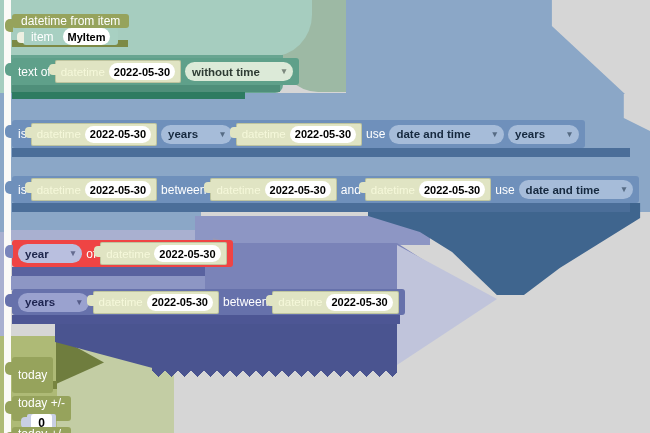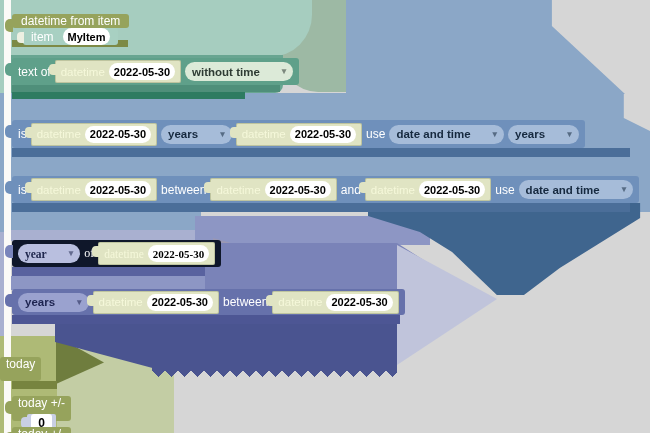--- a/index.html
+++ b/index.html
@@ -55,21 +55,21 @@
   .s6{left:12px;top:315px;width:388px;height:9px;background:#4d5694;}
   .s7{left:12px;top:381px;width:45px;height:8px;background:#77843f;}
   
   .block{position:absolute;display:flex;align-items:center;gap:4px;
     border-radius:3px;color:#fff;font-size:12px;z-index:10;padding:0 6px;}
   .lbl{white-space:nowrap;}
   .tab{position:absolute;left:-7px;top:5px;width:8px;height:13px;border-radius:5px 0 0 5px;}
   .b-olive{background:#96a35c;flex-direction:column;}  .b-olive>.tab{background:#96a35c;}
   .b-teal{background:#5fa08a;}   .b-teal>.tab{background:#5fa08a;}
   .b-blue{background:#6f90bb;}   .b-blue>.tab{background:#6f90bb;}
-  .b-purple{background:#0f172a;font-family:Liberation Serif, serif;} .b-purple>.tab{background:#7a85bb;}
+  .b-purple{background:#ef4444;} .b-purple>.tab{background:#7a85bb;}
   .b-indigo{background:#6671ab;} .b-indigo>.tab{background:#6671ab;}
   .b-none{background:none;padding:0;}
   .face{display:flex;align-items:center;height:26px;background:#96a35c;border-radius:3px;padding:0 9px;}
   .item-block{position:relative;display:flex;align-items:center;gap:9px;background:#a8d0c2;
     height:25px;padding:0 8px;border-radius:3px;}
   .item-block .notch{background:#edf0e2;}
   .dt{position:relative;display:flex;align-items:center;gap:4px;background:#e0e4c3;height:23px;
     padding:0 6px;border-radius:2px;box-shadow:inset 0 0 0 1px rgba(70,80,30,.22);}
   .notch{position:absolute;left:-6px;top:4px;width:7px;height:11px;background:#e0e4c3;border-radius:4px 0 0 4px;}
   .dlabel{color:#f5f8da;font-size:11.5px;white-space:nowrap;}
@@ -86,21 +86,21 @@
     padding:0 4px;border-radius:2px;}
   .numblock .notch{background:#c9cfe4;top:3px;}
   .numblock .fieldpill{font-size:12px;border-radius:3px;padding:0 7px;}
   
   #b1{left:12px;top:14px;height:26px;}
   #b2{left:12px;top:58px;height:27px;}
   #b3{left:12px;top:120px;height:28px;}
   #b4{left:12px;top:176px;height:27px;}
   #b5{left:12px;top:240px;height:27px;}
   #b6{left:12px;top:289px;height:26px;}
-  #b7{left:0;top:357px;height:24px;}
+  #b7{left:12px;top:357px;height:36px;justify-content:center;}
   #b8{left:12px;top:396px;height:25px;}
   #b9{left:12px;top:427px;height:25px;}
 </style>
 </head>
 <body>
 
 <div class="shape white-strip"></div>
 <div class="shape col col-teal"></div>
 <div class="shape col col-blue"></div>
 <div class="shape col col-peri"></div>

